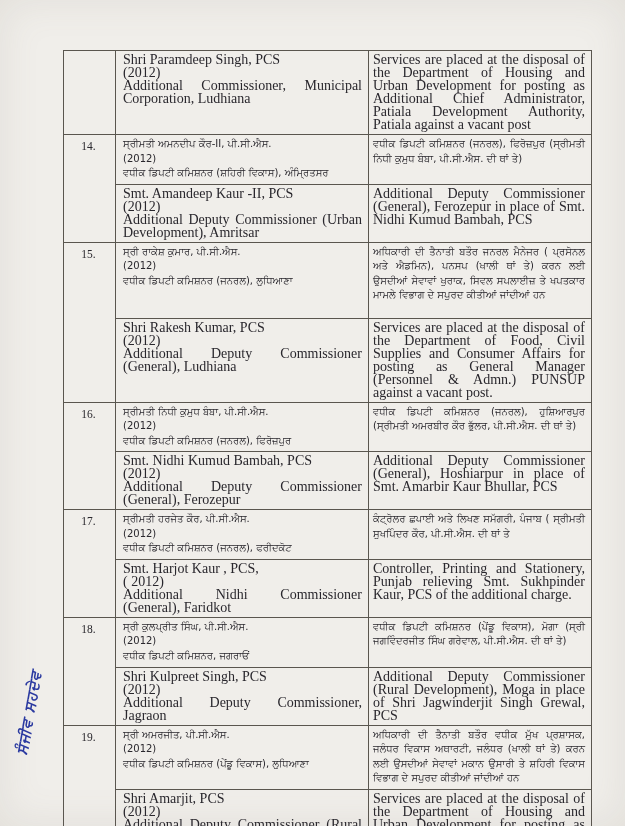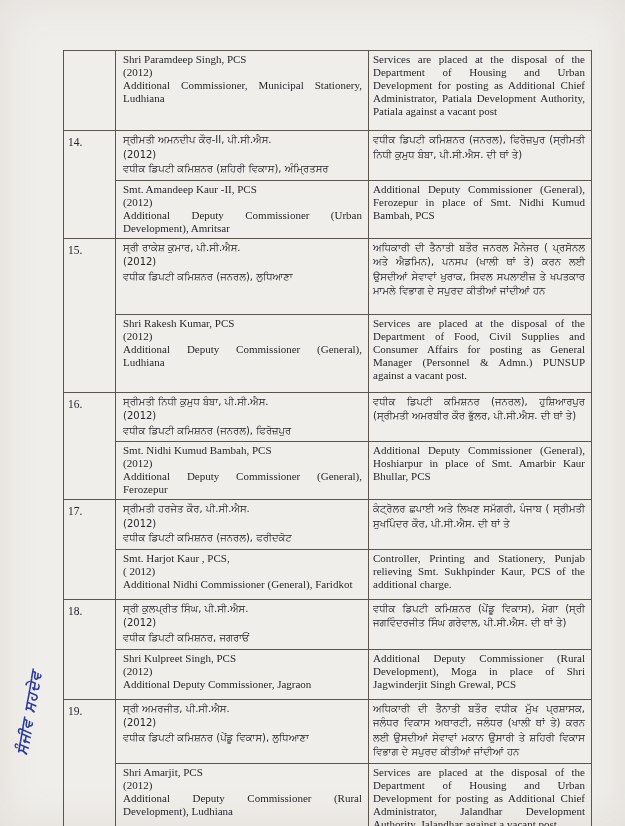--- a/index.html
+++ b/index.html
@@ -29,24 +29,24 @@
   .doc-table td {
     border: 1px solid #5a564f;
     vertical-align: top;
     padding: 2px 6px 3px 7px;
   }
   td.num {
     font-size: 11.5px;
     line-height: 14px;
     padding-top: 4px;
     padding-left: 4px;
-    text-align: left;
+    text-align: center;
   }
   td.officer, td.details {
-    font-size: 11px;
+    font-size: 14px;
     line-height: 13px;
     text-align: justify;
   }
   td.details { padding-left: 4px; }
   .officer div { margin: 0; }
   
   tr.gurmukhi td.officer, tr.gurmukhi td.details {
     font-size: 10px;
     line-height: 14.5px;
     font-family: "DejaVu Sans", "Liberation Sans", sans-serif;
@@ -79,21 +79,21 @@
       <col style="width:52px">
       <col style="width:253px">
       <col style="width:223px">
     </colgroup>
     <tbody id="table-body">
         <tr style="height: 80px;">
           <td class="num" rowspan="1"></td>
           <td class="officer">
             <div>Shri Paramdeep Singh, PCS</div>
             <div>(2012)</div>
-            <div>Additional Commissioner, Municipal Stationery, Ludhiana</div>
+            <div>Additional Commissioner, Municipal Corporation, Ludhiana</div>
           </td>
           <td class="details">Services are placed at the disposal of the Department of Housing and Urban Development for posting as Additional Chief Administrator, Patiala Development Authority, Patiala against a vacant post</td>
         </tr>
         <tr class="gurmukhi" style="height: 49px;">
           <td class="num" rowspan="2">14.</td>
           <td class="officer">
             <div>ਸ੍ਰੀਮਤੀ ਅਮਨਦੀਪ ਕੌਰ-II, ਪੀ.ਸੀ.ਐਸ.</div>
             <div>(2012)</div>
             <div>ਵਧੀਕ ਡਿਪਟੀ ਕਮਿਸ਼ਨਰ (ਸ਼ਹਿਰੀ ਵਿਕਾਸ), ਅੰਮ੍ਰਿਤਸਰ</div>
           </td>

